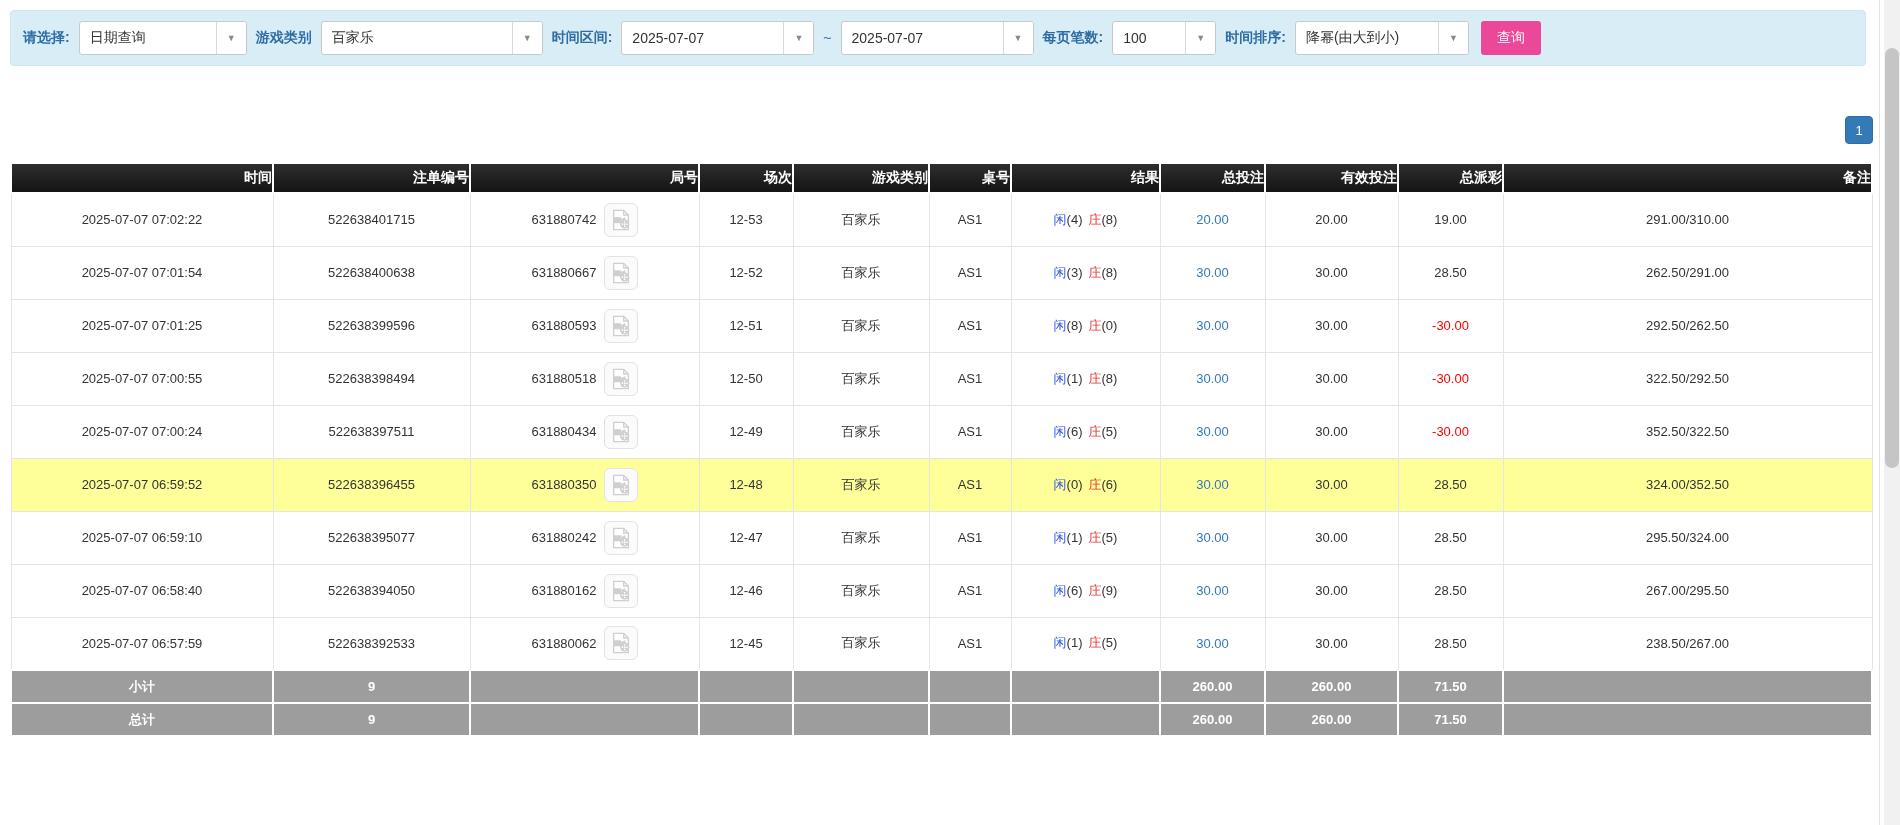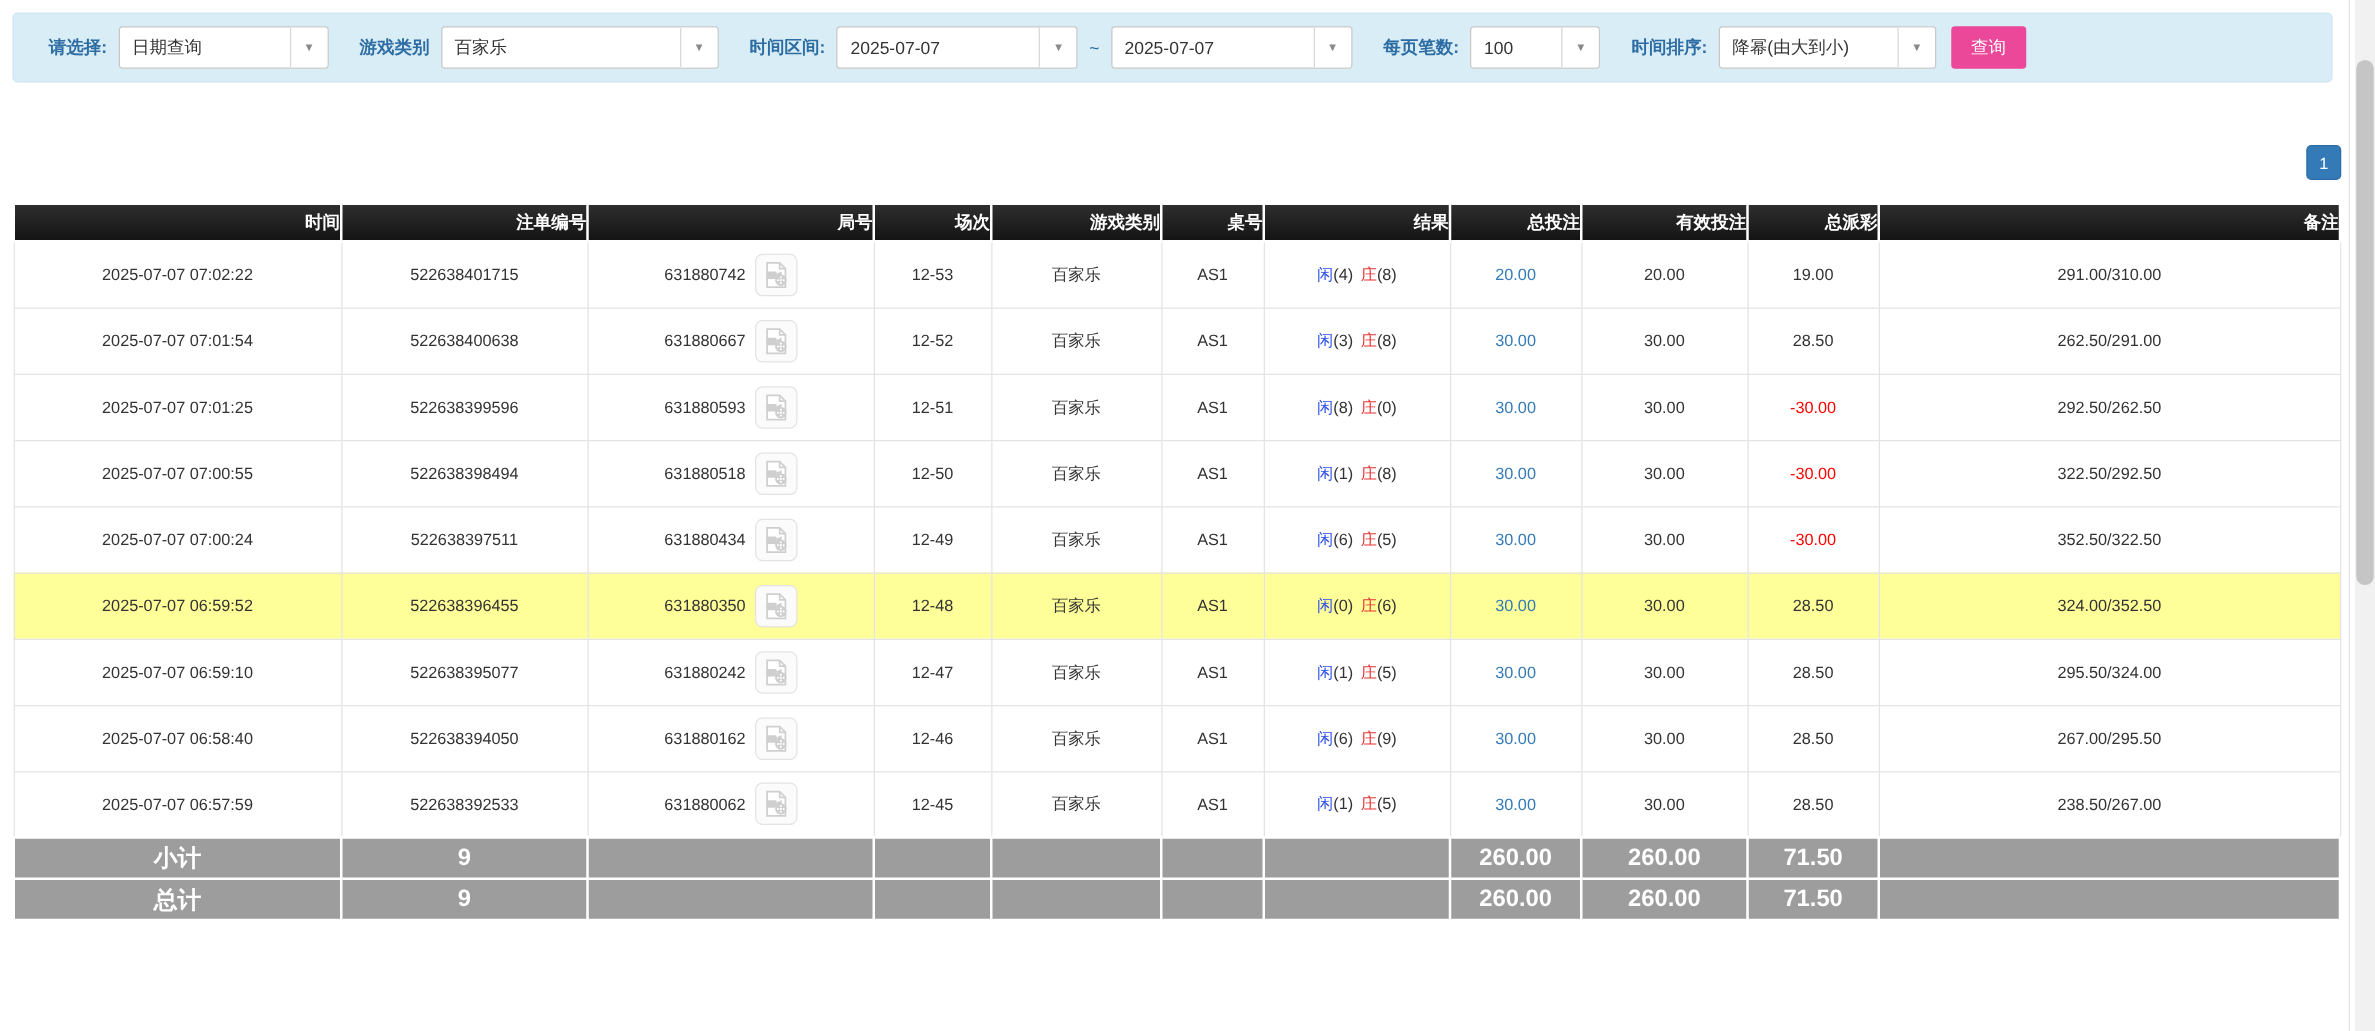--- a/index.html
+++ b/index.html
@@ -5,21 +5,21 @@
   * { margin:0; padding:0; box-sizing:border-box; }
   html,body { width:1900px; height:825px; background:#fff; overflow:hidden;
               font-family:"Liberation Sans", sans-serif; }
   .page { position:absolute; left:0; top:0; width:1880px; height:825px;
           border-right:1px solid #e2e2e2; padding:10px 0 0 10px; }
 
   
   .filter-bar { width:1856px; height:56px; background:#d9edf7; border:1px solid #cde6f2;
                 border-radius:4px; display:flex; align-items:center; gap:9px;
                 padding:0 12px; font-size:14px; }
-  .flabel { color:#2e6da4; font-weight:bold; white-space:nowrap;margin-left:16px; }
+  .flabel { color:#2e6da4; font-weight:bold; white-space:nowrap; }
   .sel { background:#fff; border:1px solid #c8c8c8; border-radius:3px; height:34px;
          display:inline-flex; align-items:stretch; overflow:hidden;text-align:right; }
   .sel-text { display:flex; align-items:center; padding:0 10px; color:#333; flex:1;
               white-space:nowrap; }
   .sel-arrow { width:30px; border-left:1px solid #d8d8d8; display:flex; align-items:center;
                justify-content:center; color:#8a8a8a; font-size:9px; background:#fff; }
   .w-query {width:168px;} .w-game {width:222px;} .w-date {width:193px;}
   .w-size {width:104px;} .w-sort {width:174px;}
   .tilde { color:#2e6da4; }
   .search-btn { background:#ec4899; color:#fff; border:none; border-radius:3px; height:34px;
@@ -40,21 +40,21 @@
               border-radius:4px; font-size:13px; cursor:pointer; }
 
   
   table { width:1863px; border-collapse:collapse; table-layout:fixed; font-size:13px; }
   th { background:linear-gradient(#2e2e2e,#141414); color:#fff; font-weight:bold;
        font-size:14px; height:30px; border:2px solid #fff; text-align:right; }
   tbody.data td { background:#fff; height:53px; border:1px solid #e4e4e4;
                   text-align:center; color:#333; }
   tr.highlight td { background:#ffff99; }
   tr.summary td { background:#9d9d9d; color:#fff; border:2px solid #fff; height:33px;
-                  font-weight:bold; text-align:center; font-size:19px; }
+                  font-weight:bold; text-align:center; font-size:13px; }
   .link-blue { color:#337ab7; cursor:pointer; }
   .res-p { color:#2d50e8; } .res-b { color:#e53333; margin-left:6px; } .res-n { color:#333; }
   .neg { color:#ff0000; }
   .round-wrap { display:inline-flex; align-items:center; }
   .video-btn { width:34px; height:34px; border:1px solid #e3e3e3; border-radius:6px;
                background:#fbfbfb; display:inline-flex; align-items:center;
                justify-content:center; margin-left:7px; cursor:pointer; }
 
   
   .scrollbar { position:fixed; right:0; top:0; width:16px; height:825px; background:#f1f1f1; }

